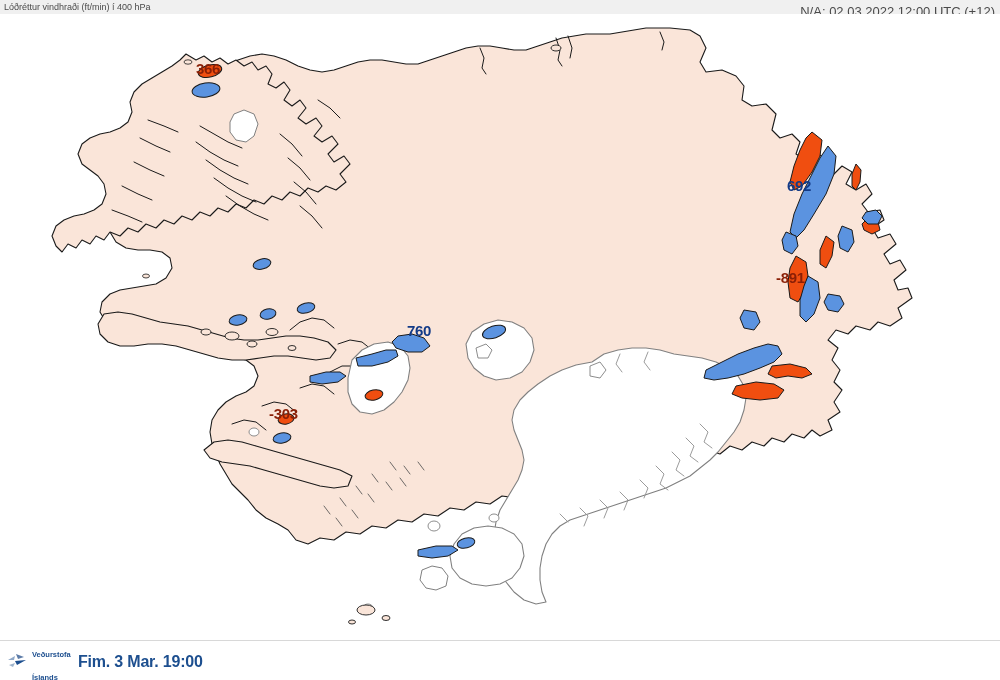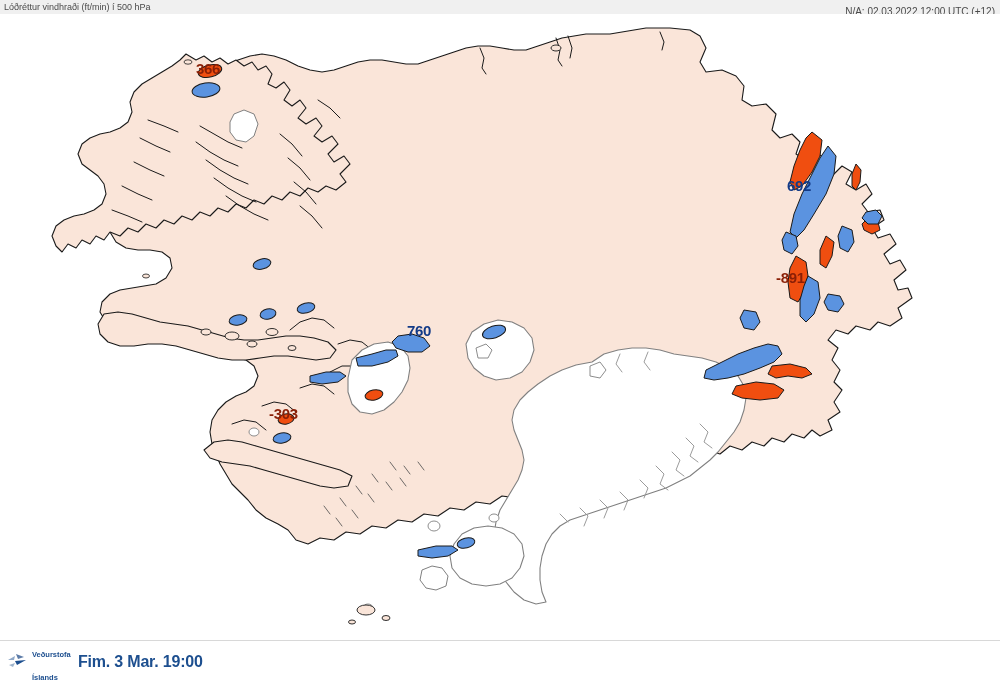--- a/index.html
+++ b/index.html
@@ -2,21 +2,21 @@
 <html><head>
 <meta charset="utf-8">
 <style>
   html,body{margin:0;padding:0;background:#ffffff;}
   body{width:1000px;height:680px;overflow:hidden;font-family:"Liberation Sans",sans-serif;}
   #app{position:relative;width:1000px;height:680px;background:#ffffff;}
 
   
   .header{position:absolute;left:0;top:0;width:1000px;height:14px;background:#f0f0f0;}
   .header .ttl{position:absolute;left:4px;top:1px;font-size:9px;color:#4a4a4a;line-height:12px;white-space:nowrap;}
-  .header .stamp{position:absolute;right:5px;top:6px;font-size:10px;color:#4a4a4a;line-height:12px;white-space:nowrap;}
+  .header .stamp{position:absolute;right:5px;top:6px;font-size:13px;color:#4a4a4a;line-height:12px;white-space:nowrap;}
 
   
   .mapwrap{position:absolute;left:0;top:14px;width:1000px;height:626px;background:#ffffff;overflow:hidden;}
   .mapsvg{display:block;width:1000px;height:626px;}
 
   
   .vlabel{position:absolute;font-size:15px;font-weight:700;white-space:nowrap;
           letter-spacing:-0.3px;font-family:"Liberation Sans",sans-serif;}
   .vlabel.pos{color:#123a87;}
   .vlabel.neg{color:#8a1f06;}
@@ -29,21 +29,21 @@
   .logo .ltxt{position:absolute;left:26px;top:2px;font-size:7.5px;font-weight:700;color:#1d4f8f;line-height:8.5px;}
   .runlabel{position:absolute;left:78px;top:12px;font-size:16px;font-weight:700;color:#1d4f8f;
             white-space:nowrap;letter-spacing:-0.2px;}
 </style>
 </head>
 <body>
 
 <div id="app">
 
   <div class="header">
-    <div class="ttl">Lóðréttur vindhraði (ft/min) í 500 hPa</div>
+    <div class="ttl">Lóðréttur vindhraði (ft/min) í 400 hPa</div>
     <div class="stamp">N/A: 02.03.2022 12:00 UTC (+12)</div>
   </div>
 
   <div class="mapwrap">
     <svg class="mapsvg" viewBox="0 0 1000 626" xmlns="http://www.w3.org/2000/svg">
       <defs>
         <clipPath id="clipAll">
             <rect x="0" y="0" width="1000" height="626"></rect>
           </clipPath>
       </defs>

